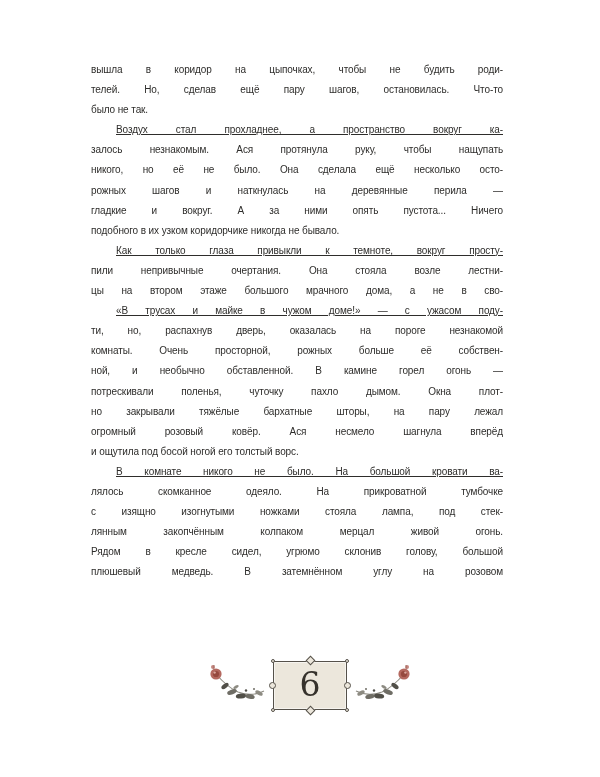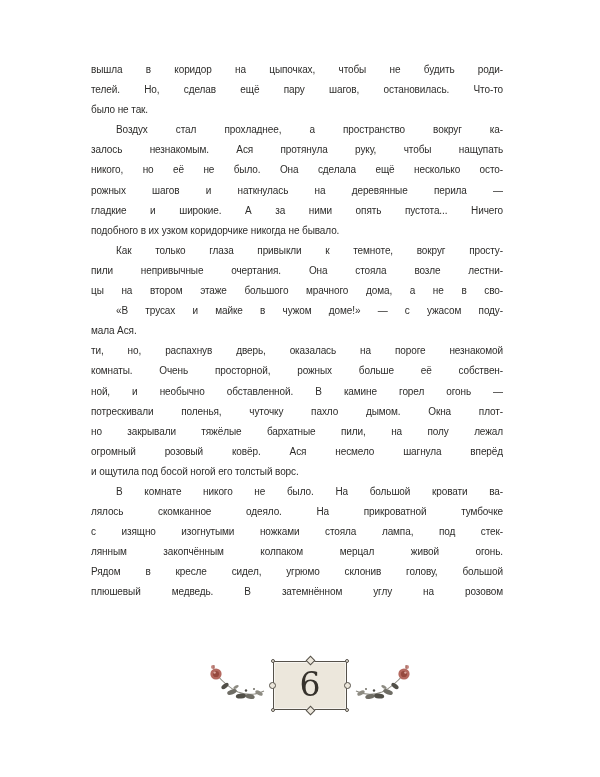--- a/index.html
+++ b/index.html
@@ -26,21 +26,21 @@
   .text-block{
     position:absolute;left:91px;top:60px;width:412px;
     color:var(--text);
     font-size:10px;line-height:20.1px;letter-spacing:-0.1px;
   }
   .line{
     text-align:justify;
     text-align-last:justify;
     height:20.1px;overflow:hidden;white-space:normal;
   }
-  .line.indent{ text-indent:25px; }
+  .line.indent{ text-indent:25px;text-decoration:underline; }
   .line.end{ text-align-last:left; }
 
   
   .ornament{
     position:absolute;left:202px;top:656px;width:216px;height:62px;
   }
   .sprig{
     position:absolute;top:8px;width:66px;height:44px;color:var(--leaf);
   }
   .sprig.left{ left:0; }
@@ -76,32 +76,31 @@
 <div class="page">
 
   <div class="text-block">
       <div class="line">вышла в коридор на цыпочках, чтобы не будить роди-</div>
       <div class="line">телей. Но, сделав ещё пару шагов, остановилась. Что-то</div>
       <div class="line end">было не так.</div>
       <div class="line indent">Воздух стал прохладнее, а пространство вокруг ка-</div>
       <div class="line">залось незнакомым. Ася протянула руку, чтобы нащупать</div>
       <div class="line">никого, но её не было. Она сделала ещё несколько осто-</div>
       <div class="line">рожных шагов и наткнулась на деревянные перила —</div>
-      <div class="line">гладкие и широкие. А за ними опять пустота... Ничего</div>
+      <div class="line">гладкие и вокруг. А за ними опять пустота... Ничего</div>
       <div class="line end">подобного в их узком коридорчике никогда не бывало.</div>
       <div class="line indent">Как только глаза привыкли к темноте, вокруг просту-</div>
       <div class="line">пили непривычные очертания. Она стояла возле лестни-</div>
       <div class="line">цы на втором этаже большого мрачного дома, а не в сво-</div>
       <div class="line indent">«В трусах и майке в чужом доме!» — с ужасом поду-</div>
-      <div class="line end">мала Ася.</div>
       <div class="line">ти, но, распахнув дверь, оказалась на пороге незнакомой</div>
       <div class="line">комнаты. Очень просторной, рожных больше её собствен-</div>
       <div class="line">ной, и необычно обставленной. В камине горел огонь —</div>
       <div class="line">потрескивали поленья, чуточку пахло дымом. Окна плот-</div>
-      <div class="line">но закрывали тяжёлые бархатные пили, на полу лежал</div>
+      <div class="line">но закрывали тяжёлые бархатные шторы, на пару лежал</div>
       <div class="line">огромный розовый ковёр. Ася несмело шагнула вперёд</div>
       <div class="line end">и ощутила под босой ногой его толстый ворс.</div>
       <div class="line indent">В комнате никого не было. На большой кровати ва-</div>
       <div class="line">лялось скомканное одеяло. На прикроватной тумбочке</div>
       <div class="line">с изящно изогнутыми ножками стояла лампа, под стек-</div>
       <div class="line">лянным закопчённым колпаком мерцал живой огонь.</div>
       <div class="line">Рядом в кресле сидел, угрюмо склонив голову, большой</div>
       <div class="line">плюшевый медведь. В затемнённом углу на розовом</div>
     </div>
 

